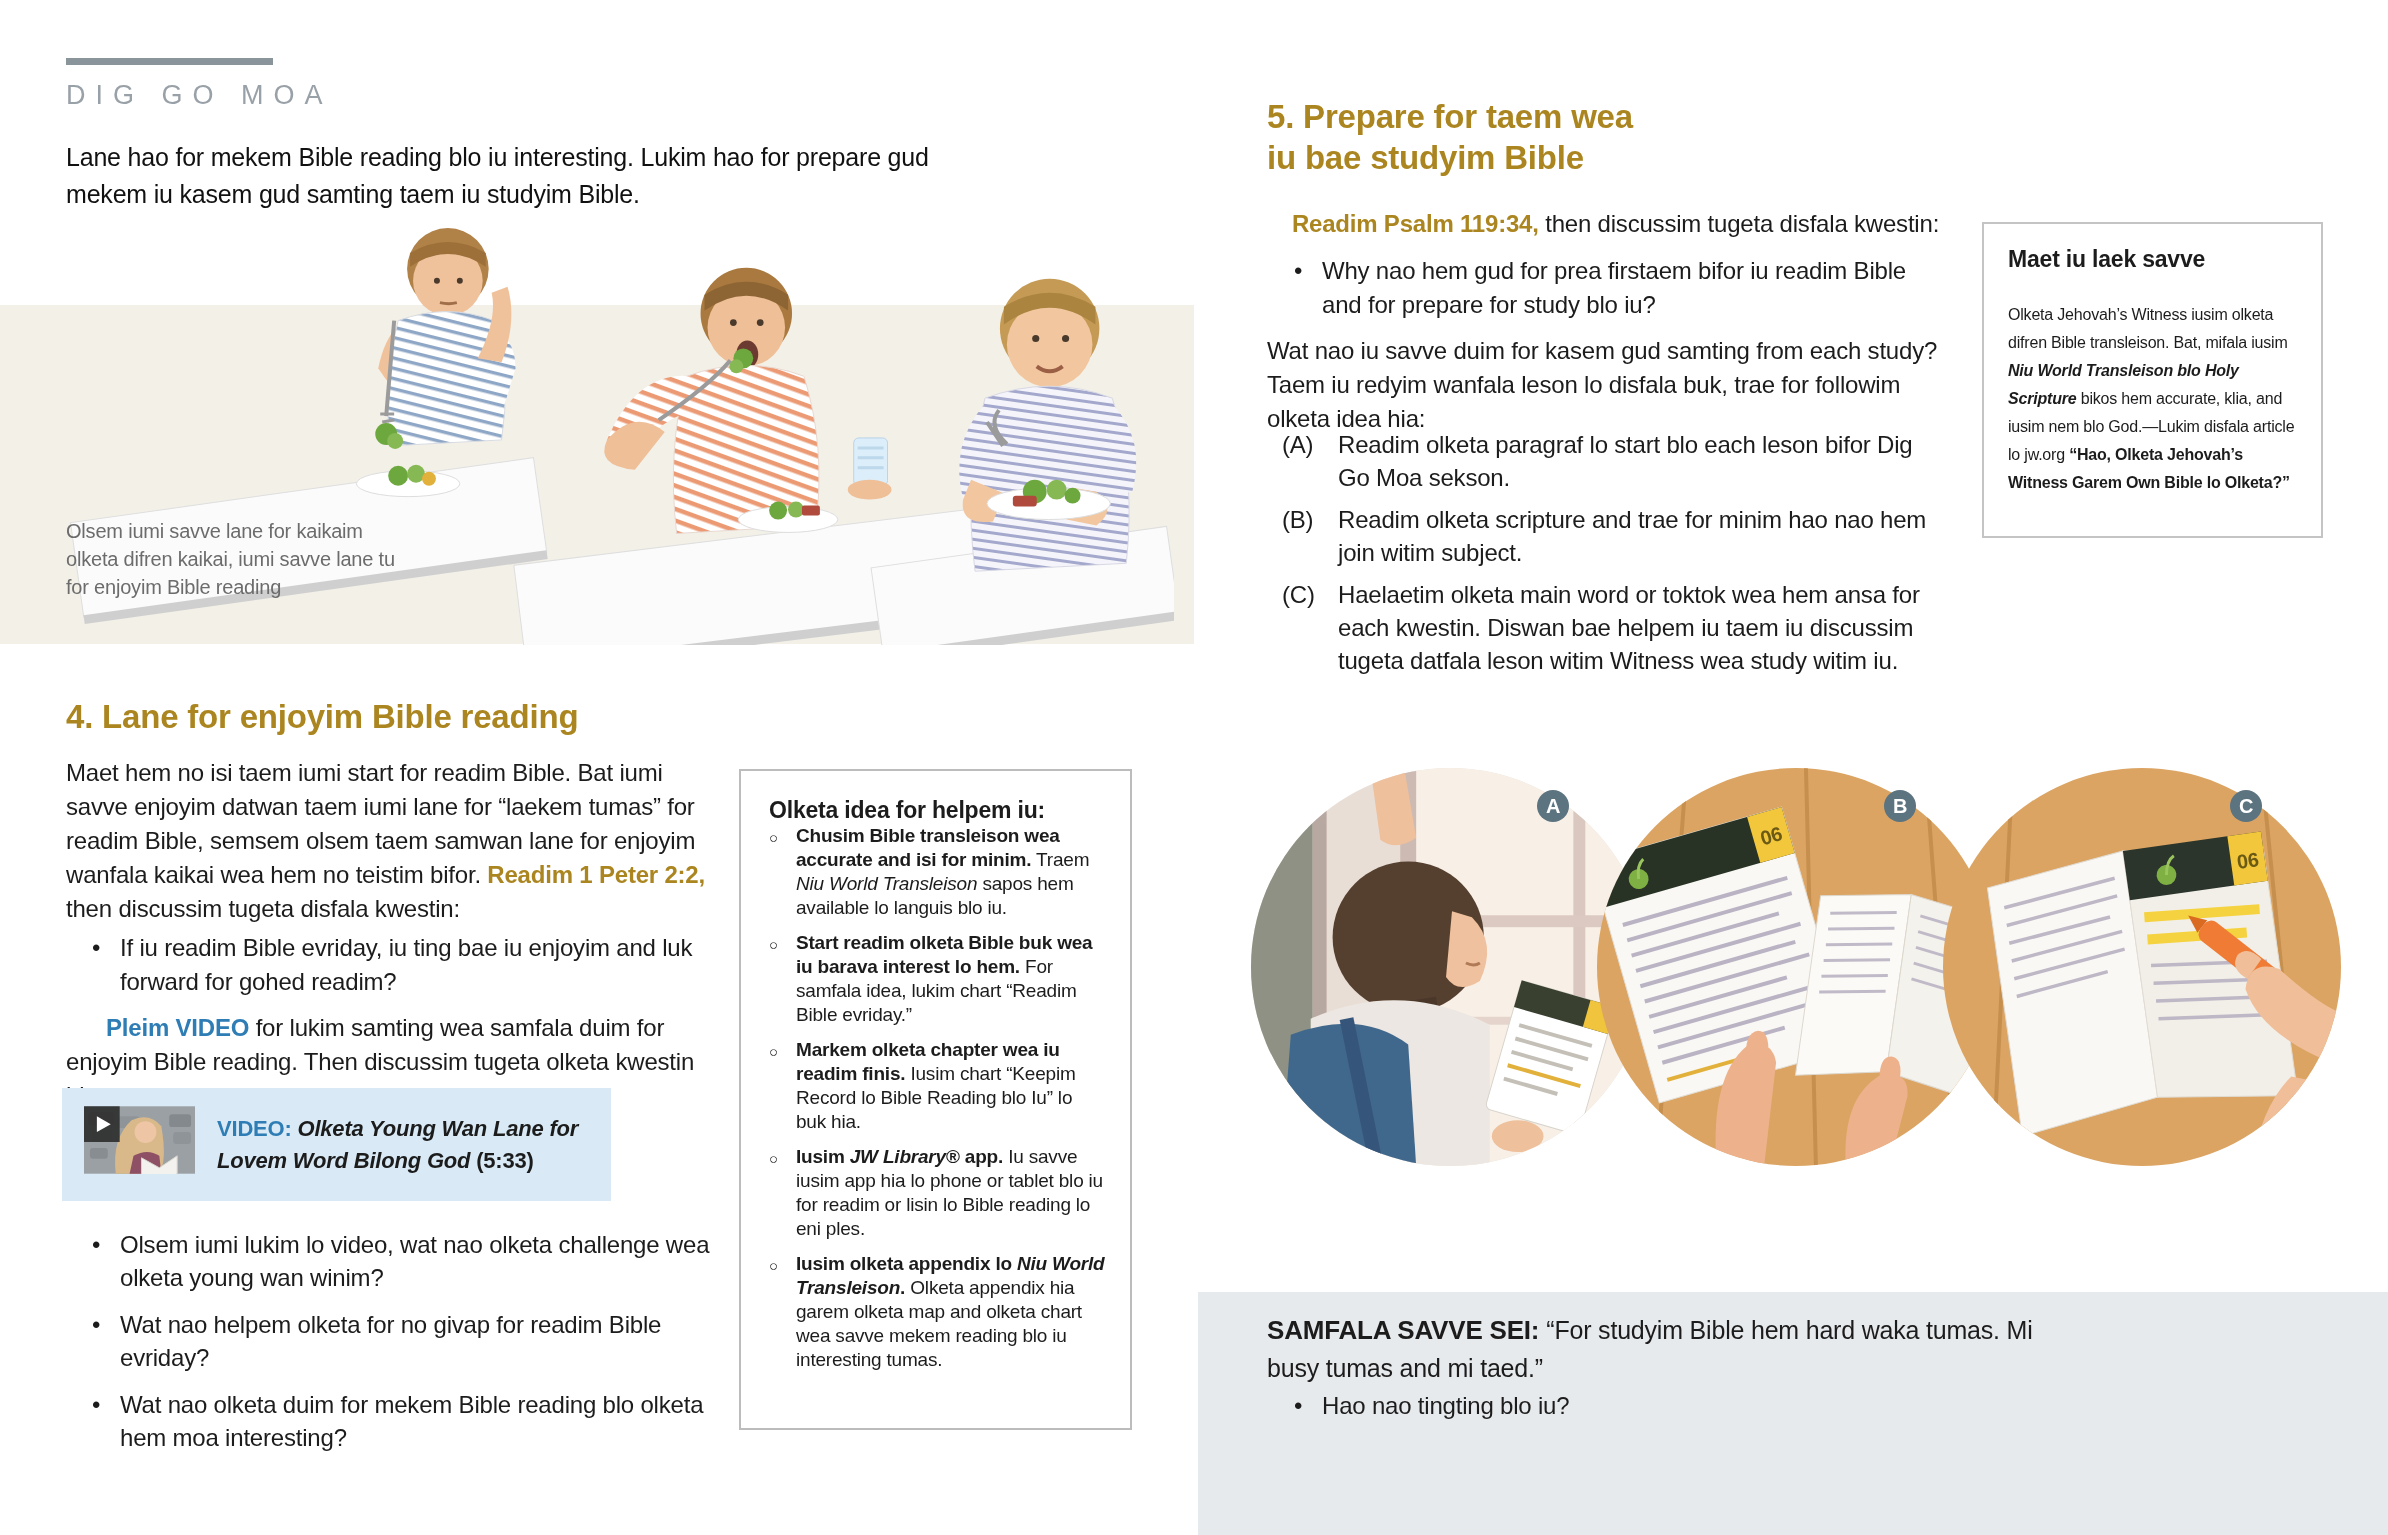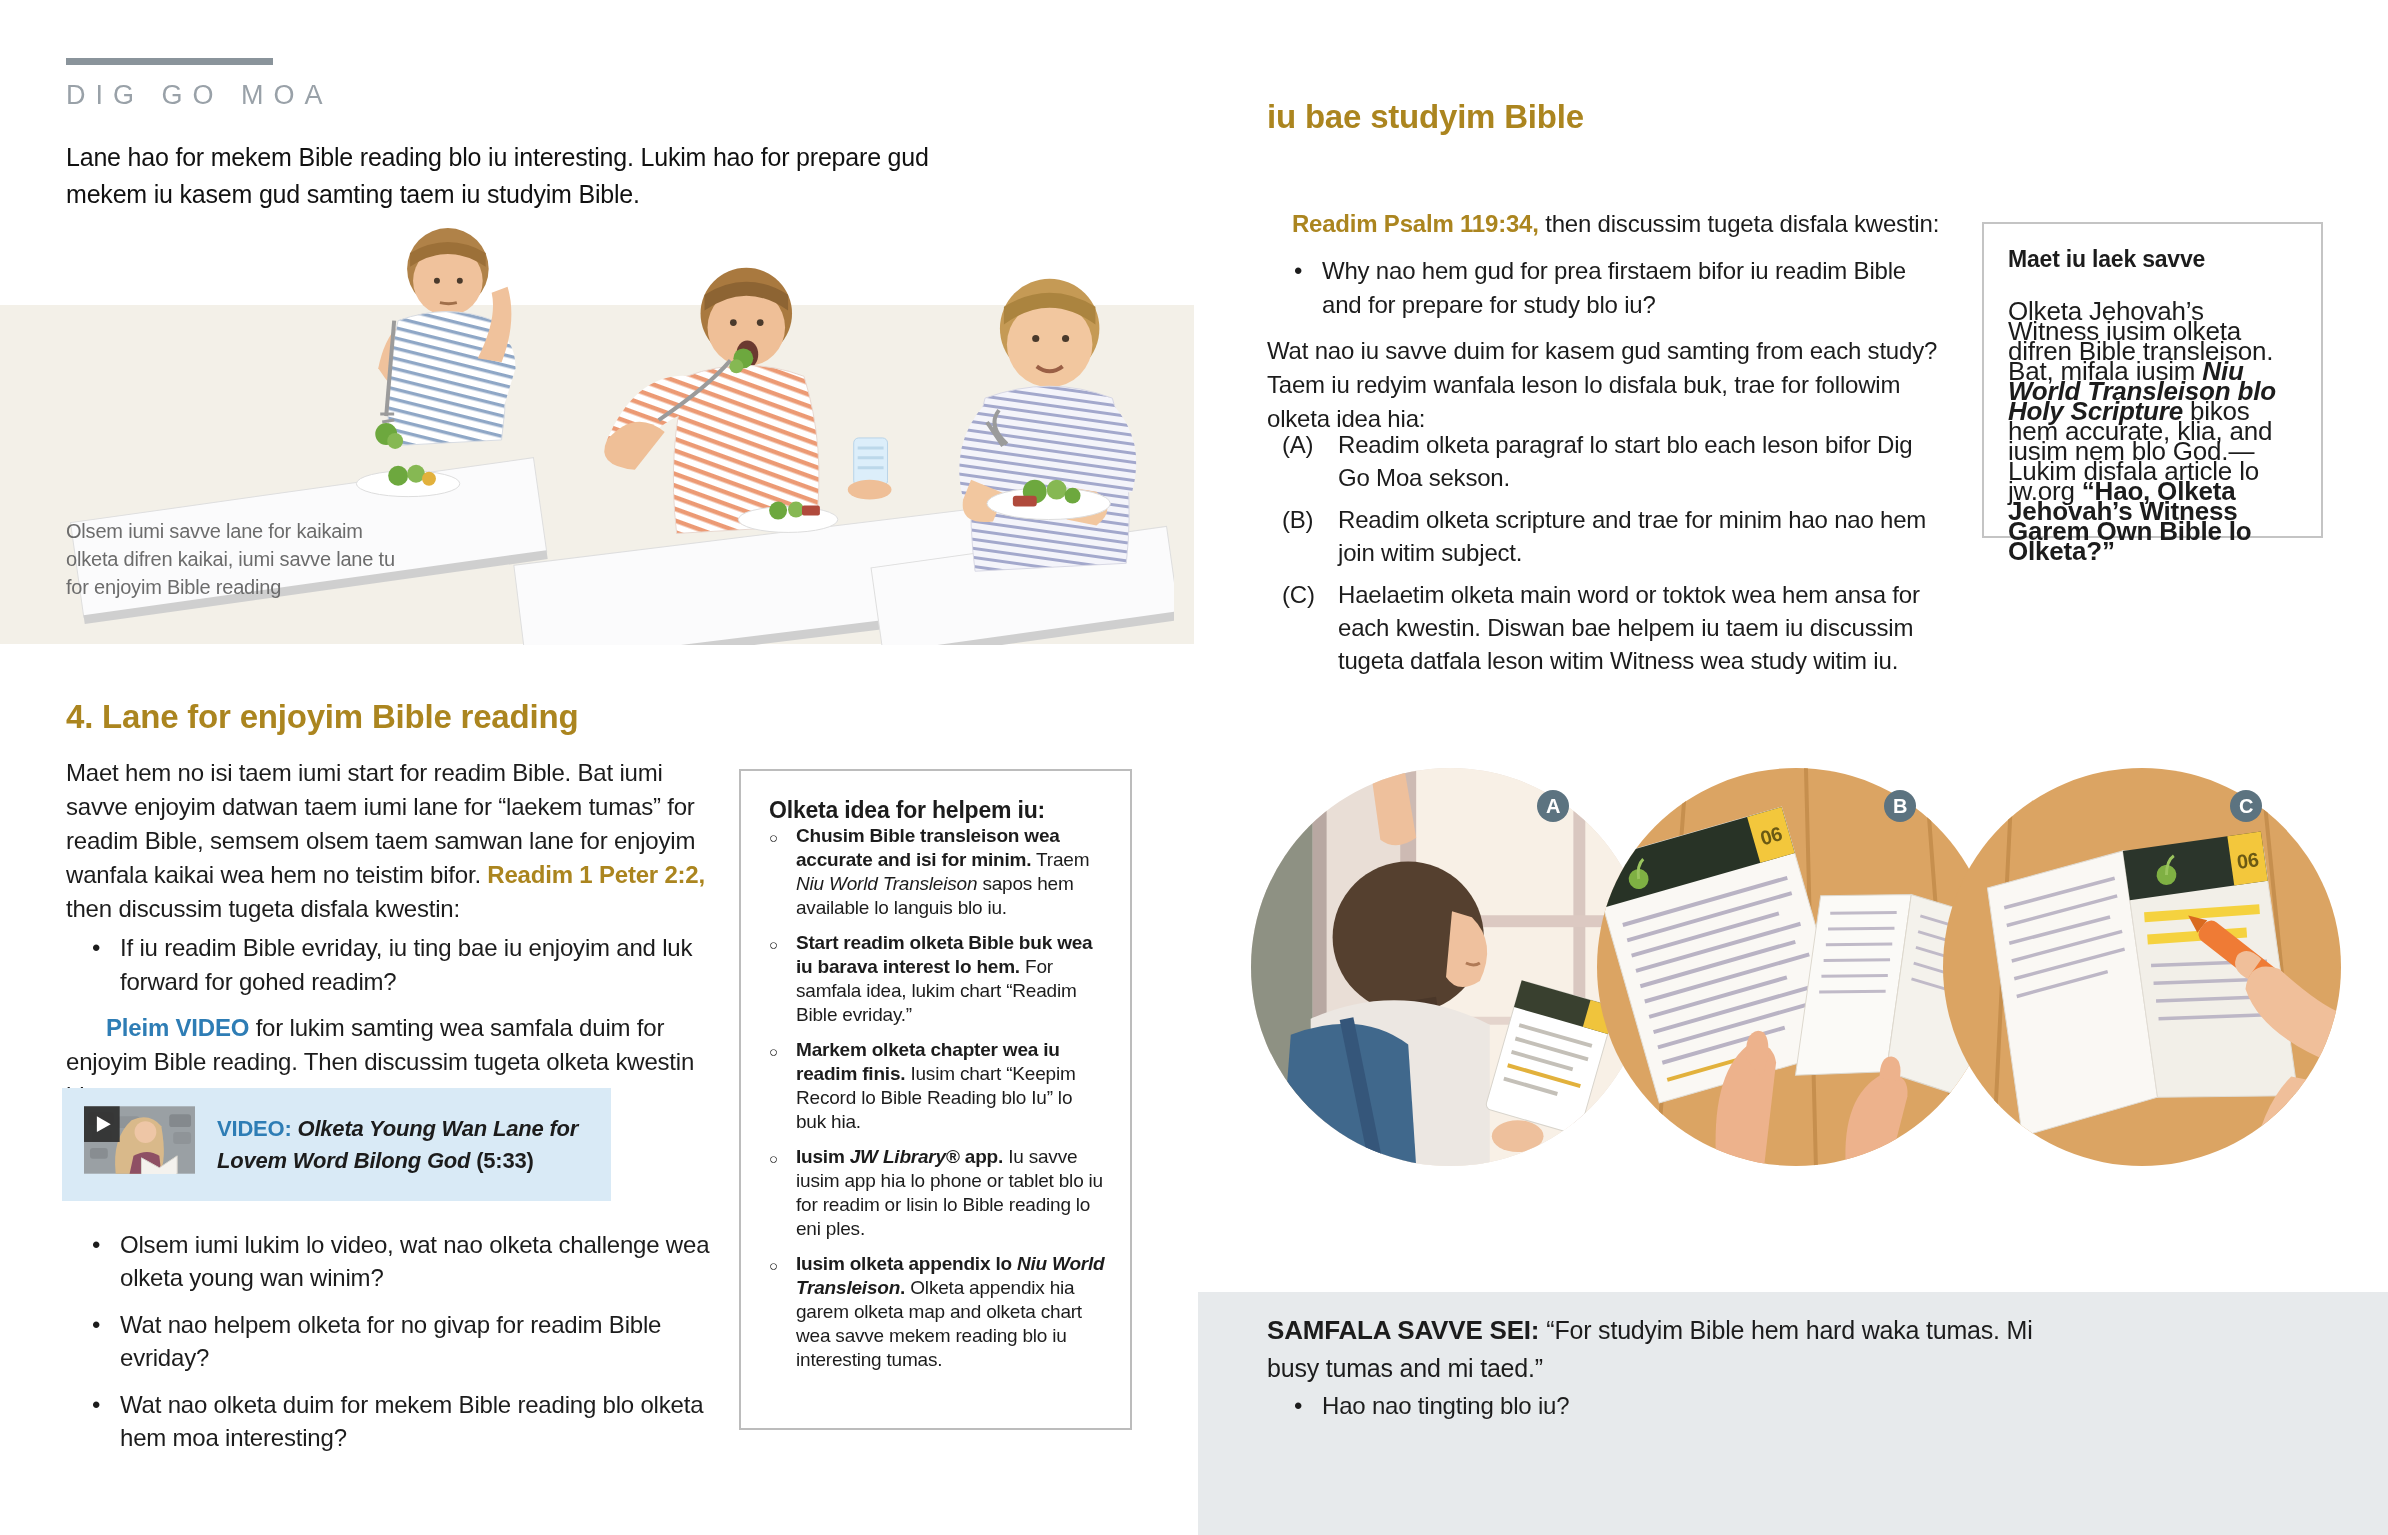--- a/index.html
+++ b/index.html
@@ -45,21 +45,21 @@
   .s5-title{left:1267px;top:96px;font-size:33px;line-height:41px;font-weight:bold;color:#ab851f;}
   .s5-lead{left:1267px;top:207px;width:697px;font-size:24px;line-height:34px;text-align:center;}
   .s5-q{left:1294px;top:254px;width:627px;font-size:24px;line-height:34px;}
   .s5-para{left:1267px;top:334px;width:677px;font-size:24px;line-height:34px;}
   .steps{left:1282px;top:428px;width:657px;font-size:24px;line-height:33px;}
   .step{display:flex;margin-bottom:9px;}
   .step-marker{width:56px;flex:none;}
   .know-box{left:1982px;top:222px;width:341px;height:316px;border:2px solid #c4c4c4;
     box-sizing:border-box;background:#fff;padding:22px 22px 0 24px;}
   .know-title{font-size:23px;font-weight:bold;margin-bottom:28px;}
-  .know-body{font-size:26px;line-height:20px;}
+  .know-body{font-size:16px;line-height:28px;}
   
   .panel-circle{width:398px;height:398px;border-radius:50%;overflow:hidden;top:768px;}
   .panel-a{left:1251px;}
   .panel-b{left:1597px;}
   .panel-c{left:1943px;}
   .badge{width:32px;height:32px;border-radius:50%;background:#5c7380;color:#fff;
     font-size:20px;font-weight:bold;display:flex;align-items:center;justify-content:center;top:790px;}
   .badge-a{left:1537px;} .badge-b{left:1884px;} .badge-c{left:2230px;}
   
   .quote-panel{left:1198px;top:1292px;width:1190px;height:244px;background:#e7eaec;}
@@ -236,20 +236,21 @@
     <span class="idea-marker">○</span>
     <span><span class="s-b">Iusim </span><span class="s-bi">JW Library</span><span class="s-b">® app.</span><span class="s-r"> Iu savve iusim app hia lo phone or tablet blo iu for readim or lisin lo Bible reading lo eni ples.</span></span>
   </div>
   <div class="idea">
     <span class="idea-marker">○</span>
     <span><span class="s-b">Iusim olketa appendix lo </span><span class="s-bi">Niu World Transleison</span><span class="s-b">.</span><span class="s-r"> Olketa appendix hia garem olketa map and olketa chart wea savve mekem reading blo iu interesting tumas.</span></span>
   </div>
 </div>
 
 <div class="abs s5-title">
+  <div>5. Prepare for taem wea</div>
   <div>iu bae studyim Bible</div>
 </div>
 <div class="abs s5-lead"><span class="s-gold">Readim Psalm 119:34,</span><span class="s-r"> then discussim tugeta disfala kwestin:</span></div>
 <div class="abs s5-q bullet-row">
   <span class="bullet-marker">•</span>
   <span>Why nao hem gud for prea firstaem bifor iu readim Bible and for prepare for study blo iu?</span>
 </div>
 <div class="abs s5-para">Wat nao iu savve duim for kasem gud samting from each study? Taem iu redyim wanfala leson lo disfala buk, trae for followim olketa idea hia:</div>
 
 <div class="abs steps">

